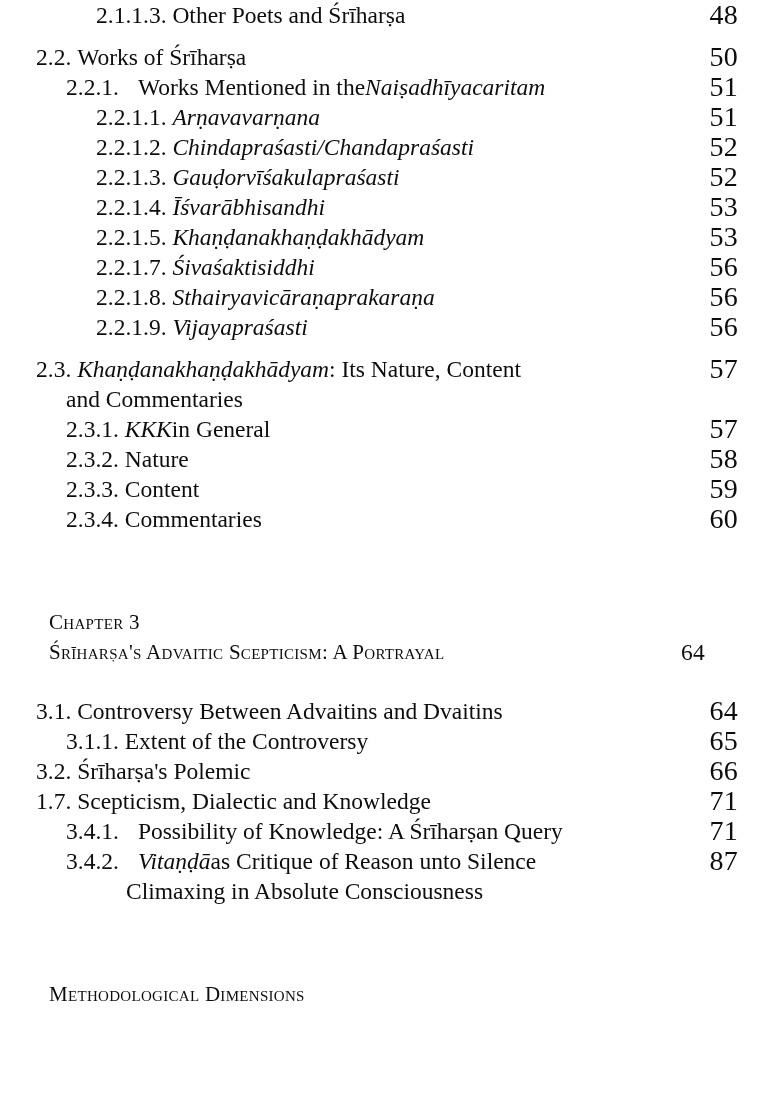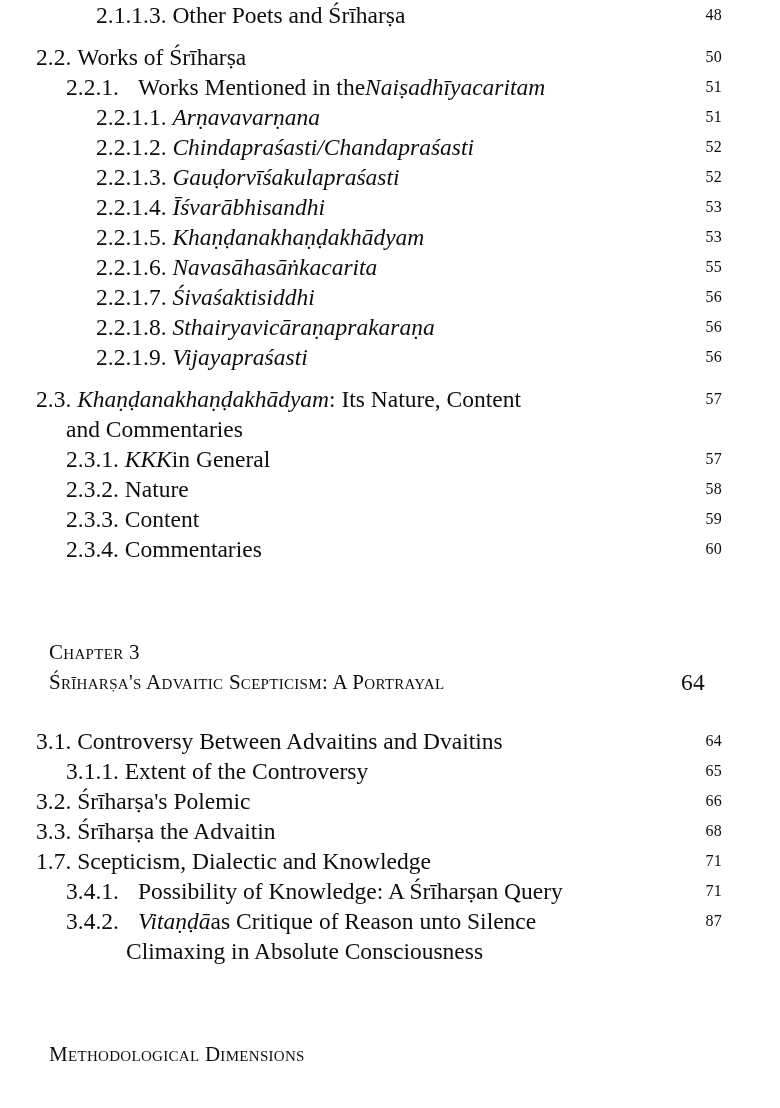--- a/index.html
+++ b/index.html
@@ -35,23 +35,23 @@
     display: block;
     line-height: 30px;
     font-size: 23.5px;
     white-space: nowrap;
   }
   .row .txt {
     display: inline-block;
   }
   .row .pg {
     position: absolute;
-    right: 58px;
+    right: 42px;
     top: 0;
-    font-size: 16px;
+    font-size: 28px;
     text-align: center;
     letter-spacing: 0.2px;
   }
   .cont {
     position: relative;
     display: block;
     line-height: 30px;
     font-size: 23.5px;
     white-space: nowrap;
   }
@@ -155,25 +155,20 @@
       <span class="txt">2.2.1.4.</span>
       <span class="txt it">Īśvarābhisandhi</span>
       <span class="pg">53</span>
     </div>
     <div class="row lvl3">
       <span class="txt">2.2.1.5.</span>
       <span class="txt it">Khaṇḍanakhaṇḍakhādyam</span>
       <span class="pg">53</span>
     </div>
     <div class="row lvl3">
-      <span class="txt">2.2.1.6.</span>
-      <span class="txt it">Navasāhasāṅkacarita</span>
-      <span class="pg">55</span>
-    </div>
-    <div class="row lvl3">
       <span class="txt">2.2.1.7.</span>
       <span class="txt it">Śivaśaktisiddhi</span>
       <span class="pg">56</span>
     </div>
     <div class="row lvl3">
       <span class="txt">2.2.1.8.</span>
       <span class="txt it">Sthairyavicāraṇaprakaraṇa</span>
       <span class="pg">56</span>
     </div>
     <div class="row lvl3">
@@ -235,25 +230,20 @@
       <span class="txt">3.1.1.</span>
       <span class="txt">Extent of the Controversy</span>
       <span class="pg">65</span>
     </div>
     <div class="row lvl1">
       <span class="txt">3.2.</span>
       <span class="txt">Śrīharṣa's Polemic</span>
       <span class="pg">66</span>
     </div>
     <div class="row lvl1">
-      <span class="txt">3.3.</span>
-      <span class="txt">Śrīharṣa the Advaitin</span>
-      <span class="pg">68</span>
-    </div>
-    <div class="row lvl1">
       <span class="txt">1.7.</span>
       <span class="txt">Scepticism, Dialectic and Knowledge</span>
       <span class="pg">71</span>
     </div>
     <div class="row lvl2">
       <span class="txt num-l2">3.4.1.</span>
       <span class="txt">Possibility of Knowledge: A Śrīharṣan Query</span>
       <span class="pg">71</span>
     </div>
     <div class="row lvl2">

